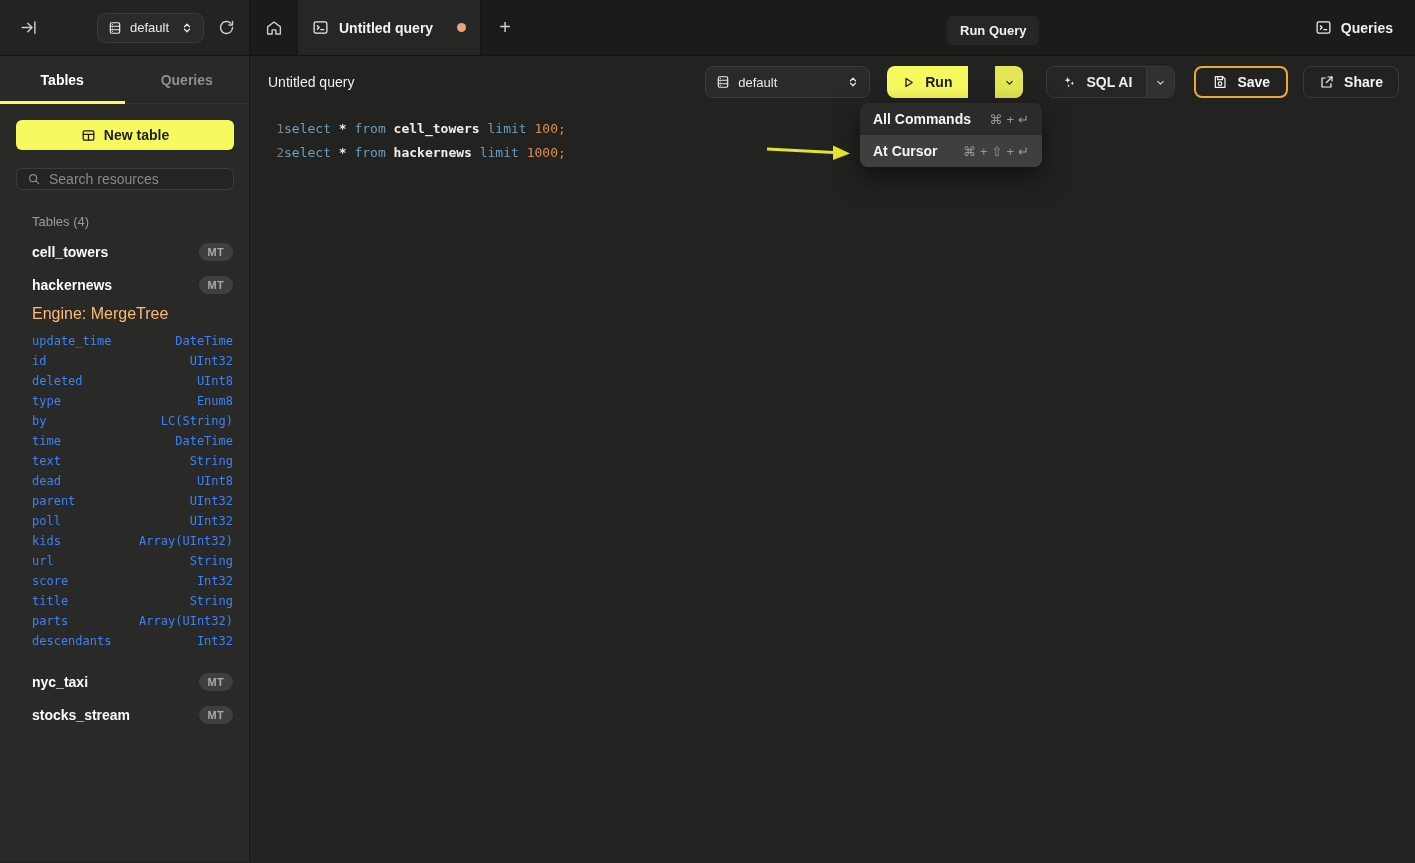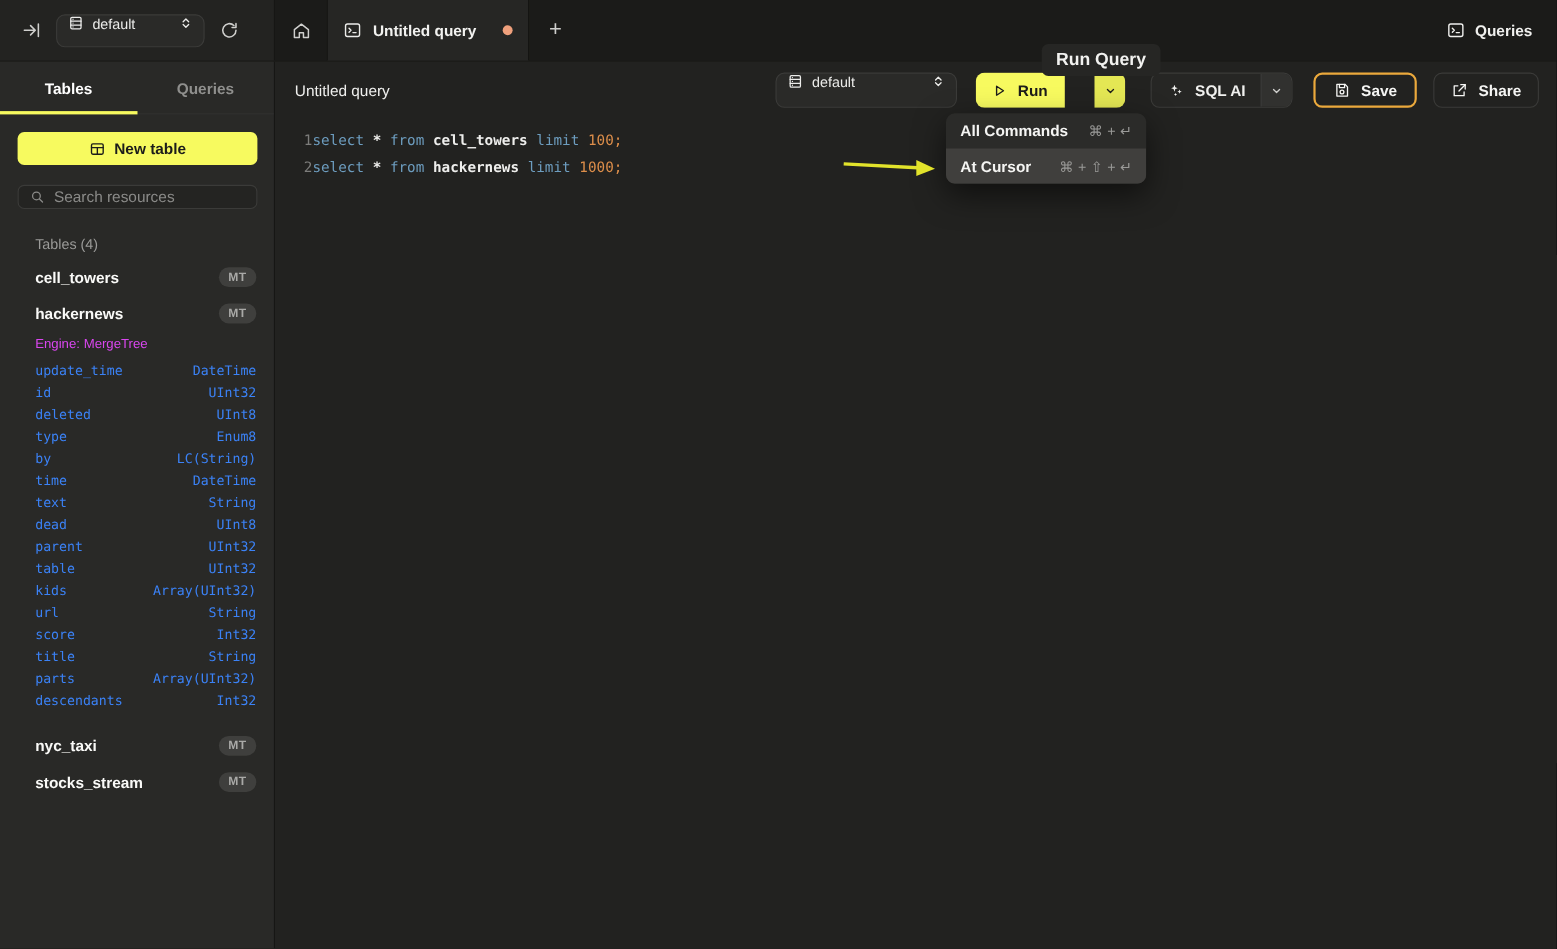--- a/index.html
+++ b/index.html
@@ -7,22 +7,22 @@
   body { font-family:"Liberation Sans", sans-serif; color:#ececea; }
   .screen { position:relative; width:1415px; height:863px; overflow:hidden; background:#222220; }
 
   
   .topbar { display:flex; height:56px; border-bottom:1px solid #141412; }
   .topbar-left { width:250px; background:#232321; display:flex; align-items:center; gap:14px;
                  padding:0 14px 0 20px; border-right:1px solid #161614; }
   .topbar-right { flex:1; background:#1b1b19; display:flex; align-items:stretch; }
   .icon-btn { background:none; border:none; color:#cfcfcd; display:flex; align-items:center;
               justify-content:center; cursor:pointer; }
-  .select-box { display:flex; align-items:flex-start; gap:8px; background:#2a2a28; border:1px solid #3b3b39;
-                border-radius:8px; height:30px; padding:0 10px; color:#ececea; font-size:13px; cursor:pointer; }
+  .select-box { display:flex; align-items:center; gap:8px; background:#2a2a28; border:1px solid #3b3b39;
+                border-radius:8px; height:30px; padding:0 10px; color:#ececea; font-size:13px; cursor:pointer;margin-left:46px; }
   .select-box .val { flex:1; }
   .topbar-left .select-box { width:135px; }
   .home-wrap { width:47px; display:flex; align-items:center; justify-content:center; }
   .query-tab { width:184px; background:#262624; border-right:1px solid #141412; border-left:1px solid #141412;
                display:flex; align-items:center; gap:10px; padding:0 14px; cursor:pointer; }
   .query-tab .tab-label { font-size:14px; font-weight:600; color:#f2f2f0; flex:1; white-space:nowrap; }
   .dot { width:9px; height:9px; border-radius:50%; }
   .new-tab { width:48px; display:flex; align-items:center; justify-content:center; color:#cfcfcd;
              font-size:20px; cursor:pointer; background:none; border:none; }
   .queries-btn { margin-left:auto; display:flex; align-items:center; gap:9px; background:none; border:none;
@@ -46,21 +46,21 @@
                 border-radius:6px; display:flex; align-items:center; gap:8px; padding:0 10px; color:#8a8a88; }
   .search-box input { background:none; border:none; outline:none; color:#cfcfcd; font-size:14px; width:100%;
                       font-family:inherit; }
   .search-box input::placeholder { color:#8a8a88; }
   .section-label { margin:24px 16px 0 32px; font-size:13px; color:#9b9b99; }
   .tables-list { margin-top:6px; }
   .tbl-row { display:flex; align-items:center; height:33px; padding:0 16px 0 32px; cursor:pointer; }
   .tbl-name { flex:1; font-size:14px; font-weight:600; color:#fafaf8; }
   .mt-badge { background:#3f3f3d; color:#a9a9a7; font-size:11px; font-weight:600; border-radius:10px;
               padding:3px 9px; letter-spacing:.3px; }
-  .engine-line { padding:4px 16px 8px 32px; font-size:12px; color:#d946ef; }
+  .engine-line { padding:4px 16px 8px 32px; font-size:16px; color:#fdba74; }
   .col-row { display:flex; justify-content:space-between; height:20px; padding:0 16px 0 32px;
              font-family:"DejaVu Sans Mono", monospace; font-size:12px; color:#3b82f6; align-items:center; }
   .cols-block { padding-bottom:14px; }
 
   
   .main { flex:1; display:flex; flex-direction:column; background:#222220; }
   .editor-header { height:52px; display:flex; align-items:center; padding:0 16px 0 18px; }
   .editor-title { font-size:14px; color:#f0f0ee; }
   .controls { margin-left:auto; display:flex; align-items:center; }
   .controls .select-box { width:165px; height:32px; }
@@ -88,22 +88,22 @@
   .code-line { display:flex; height:24px; align-items:center; font-family:"DejaVu Sans Mono", monospace;
                font-size:13px; }
   .ln { width:26px; text-align:right; margin-left:8px; color:#7d7d7b; }
   .code { white-space:pre; }
   .tok-keyword { color:#6d9dbf; }
   .tok-plain { color:#eeeeec; font-weight:700; }
   .tok-table { color:#eeeeec; font-weight:700; }
   .tok-number { color:#dd8e4a; }
 
   
-  .tooltip { position:absolute; left:947px; top:40px; height:29px; background:#262624; border-radius:6px;
-             display:flex; align-items:center; padding:0 13px; font-size:16px; font-weight:600; color:#f2f2f0;
+  .tooltip { position:absolute; left:947px; top:16px; height:29px; background:#262624; border-radius:6px;
+             display:flex; align-items:center; padding:0 13px; font-size:13px; font-weight:600; color:#f2f2f0;
              z-index:30; }
   .run-menu { position:absolute; left:860px; top:103px; width:182px; background:#2b2b29; border-radius:8px;
               box-shadow:0 10px 28px rgba(0,0,0,.55); z-index:25; overflow:hidden; padding:0; }
   .menu-item { display:flex; align-items:center; justify-content:space-between; height:32px; padding:0 13px;
                cursor:pointer; }
   .menu-item.highlighted { background:#403f3d; }
   .menu-label { font-size:14px; font-weight:600; color:#f5f5f3; }
   .menu-shortcut { display:flex; align-items:center; gap:4px; color:#9a9a98; font-size:13px; }
   .annot-arrow { position:absolute; left:762px; top:139px; z-index:26; }
   svg.ic { display:block; }
@@ -257,21 +257,21 @@
             </div>
             <div class="col-row">
               <span class="col-name">dead</span>
               <span class="col-type">UInt8</span>
             </div>
             <div class="col-row">
               <span class="col-name">parent</span>
               <span class="col-type">UInt32</span>
             </div>
             <div class="col-row">
-              <span class="col-name">table</span>
+              <span class="col-name">poll</span>
               <span class="col-type">UInt32</span>
             </div>
             <div class="col-row">
               <span class="col-name">kids</span>
               <span class="col-type">Array(UInt32)</span>
             </div>
             <div class="col-row">
               <span class="col-name">url</span>
               <span class="col-type">String</span>
             </div>

